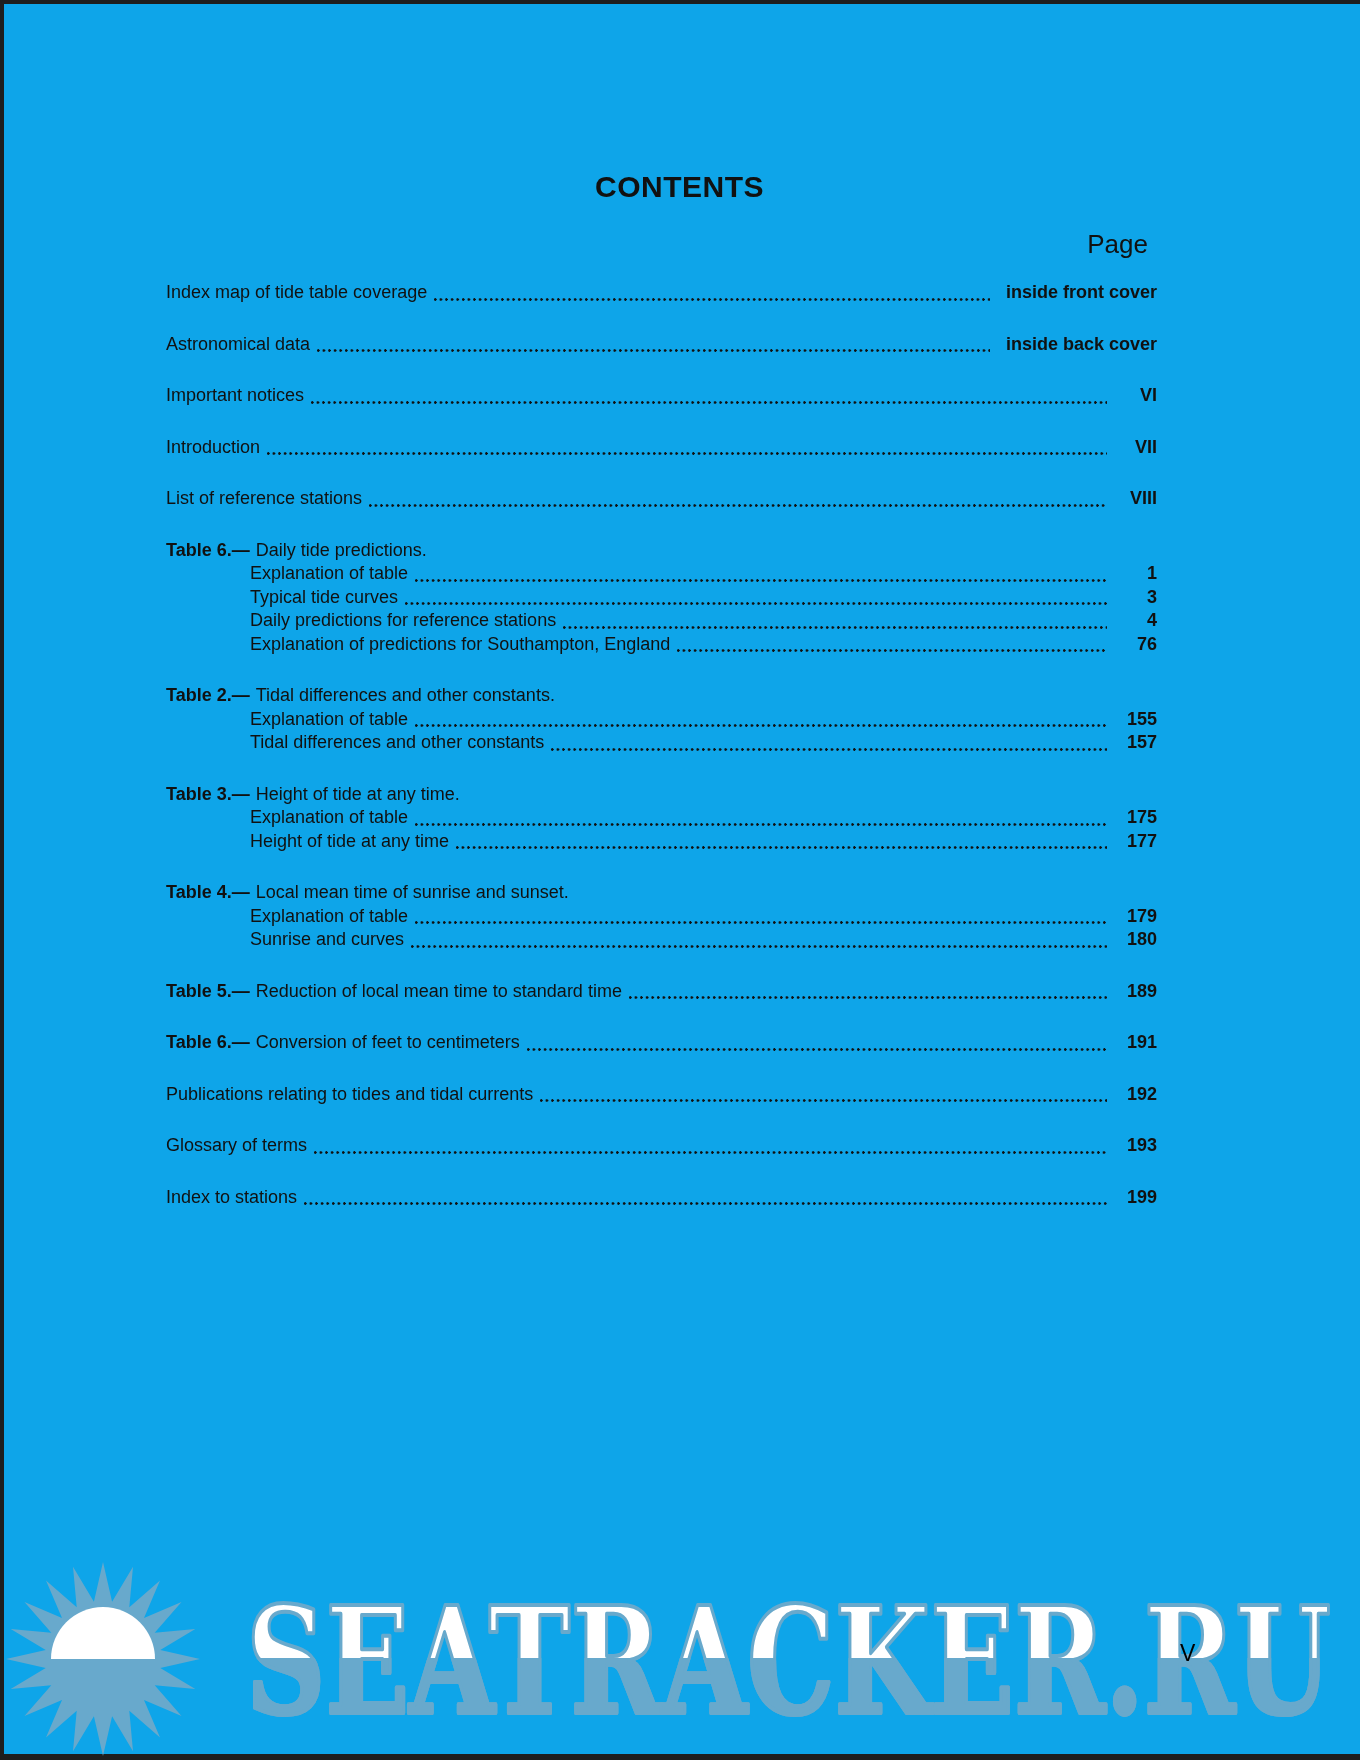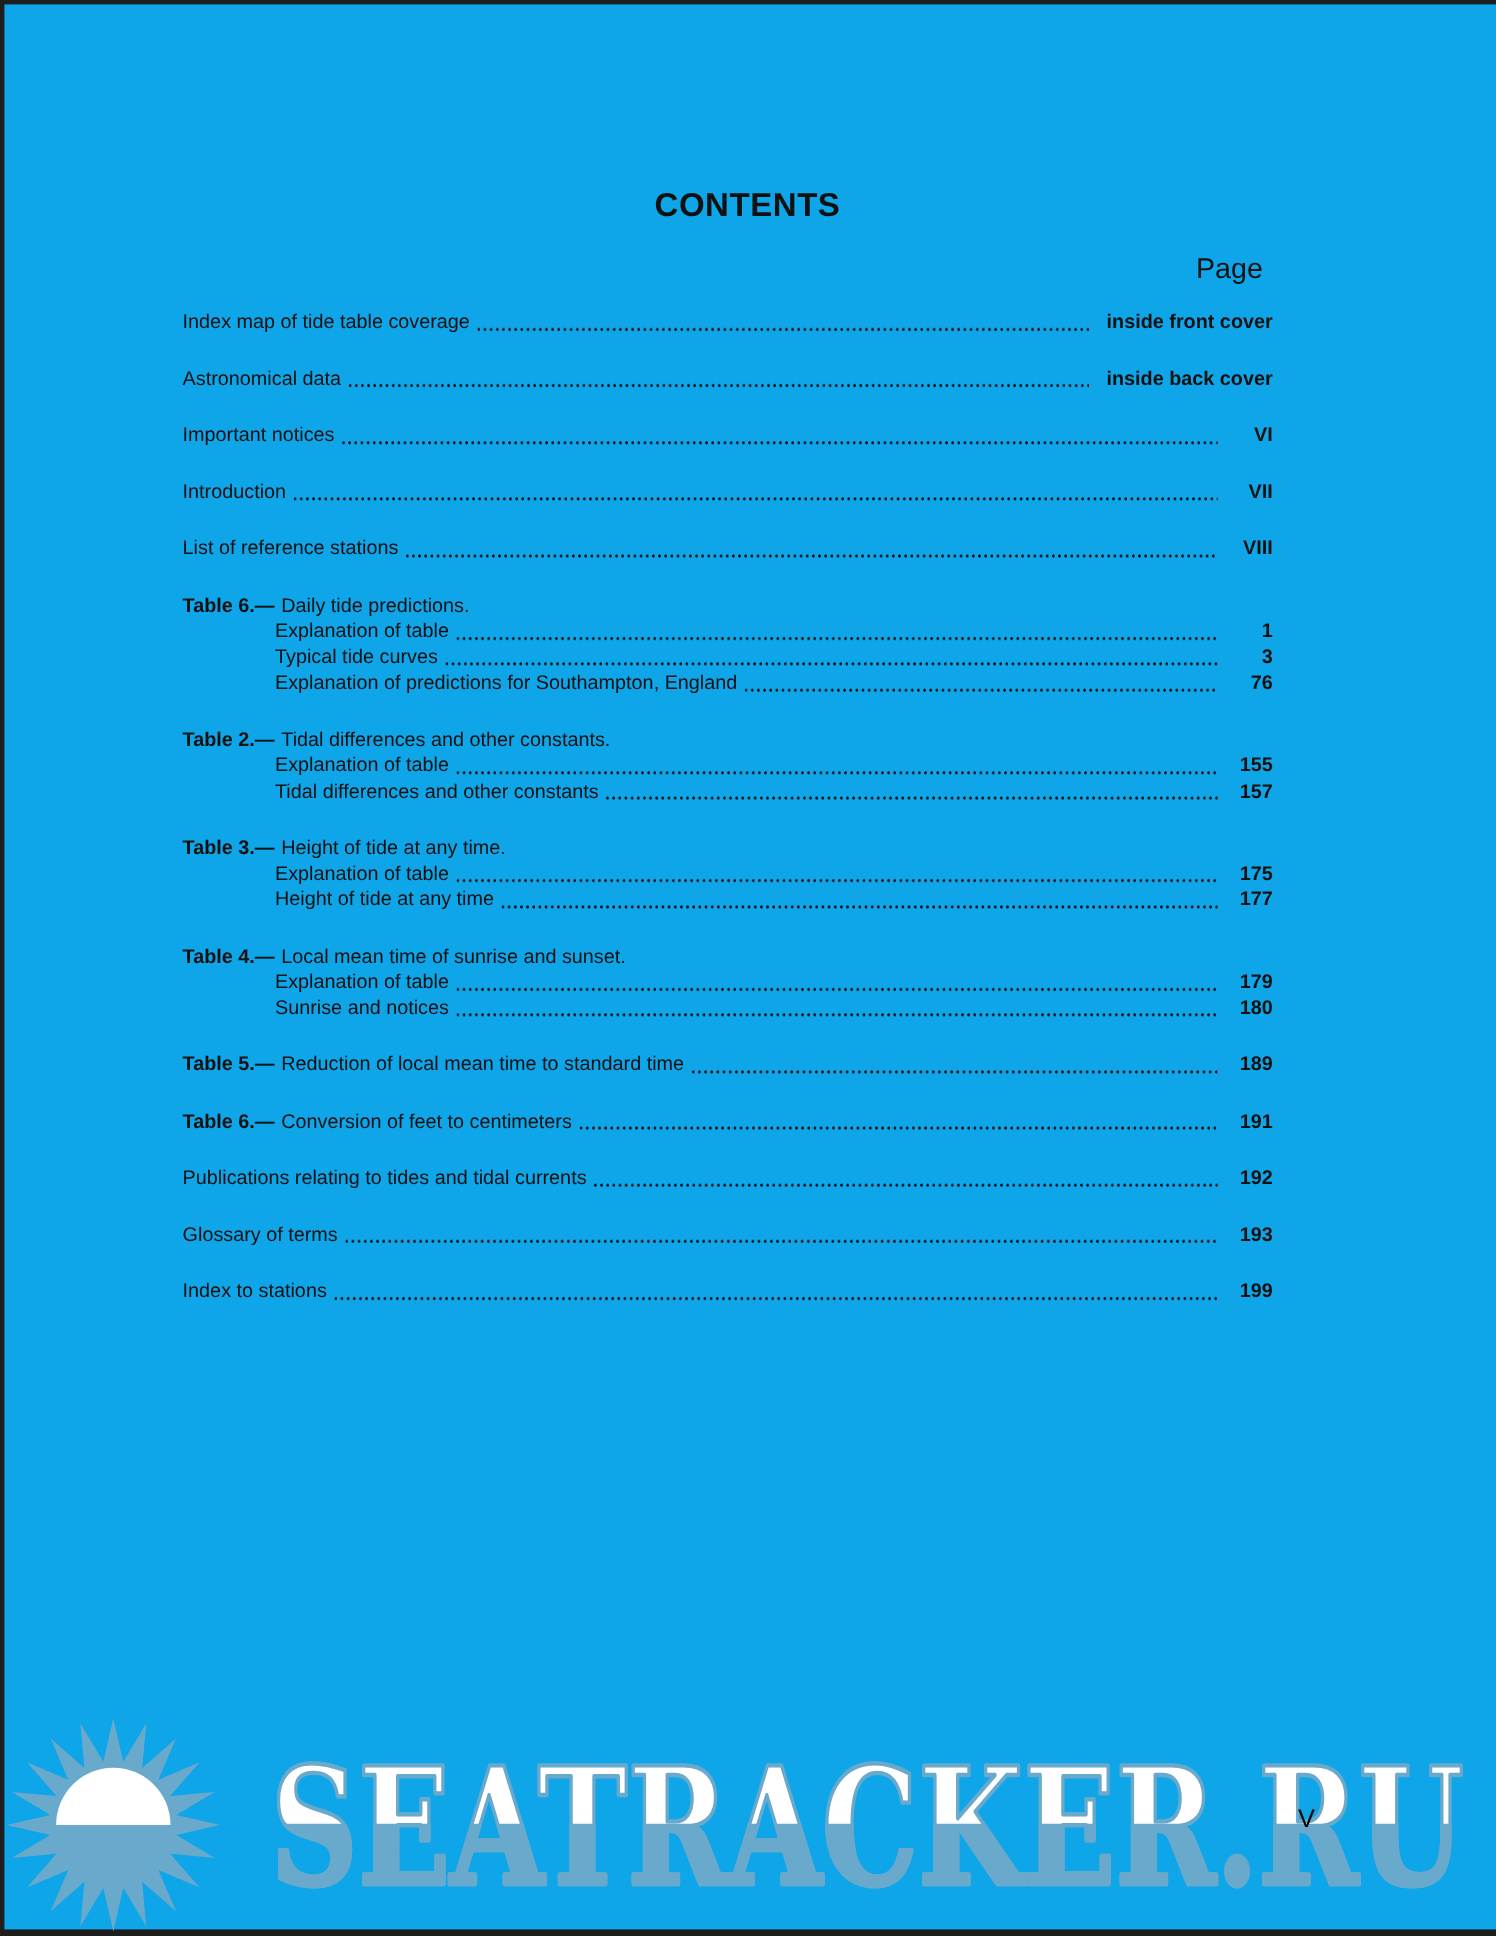--- a/index.html
+++ b/index.html
@@ -113,20 +113,25 @@
           <span class="label">Explanation of table</span>
           <span class="leader"></span>
           <span class="pagenum">1</span>
         </div>
         <div class="row indent">
           <span class="label">Typical tide curves</span>
           <span class="leader"></span>
           <span class="pagenum">3</span>
         </div>
         <div class="row indent">
+          <span class="label">Daily predictions for reference stations</span>
+          <span class="leader"></span>
+          <span class="pagenum">4</span>
+        </div>
+        <div class="row indent">
           <span class="label">Explanation of predictions for Southampton, England</span>
           <span class="leader"></span>
           <span class="pagenum">76</span>
         </div>
         <div class="row sec">
           <span class="prefix">Table 2.—</span>
           <span class="label">Tidal differences and other constants.</span>
         </div>
         <div class="row indent">
           <span class="label">Explanation of table</span>
@@ -155,21 +160,21 @@
         <div class="row sec">
           <span class="prefix">Table 4.—</span>
           <span class="label">Local mean time of sunrise and sunset.</span>
         </div>
         <div class="row indent">
           <span class="label">Explanation of table</span>
           <span class="leader"></span>
           <span class="pagenum">179</span>
         </div>
         <div class="row indent">
-          <span class="label">Sunrise and notices</span>
+          <span class="label">Sunrise and curves</span>
           <span class="leader"></span>
           <span class="pagenum">180</span>
         </div>
         <div class="row sec">
           <span class="prefix">Table 5.—</span>
           <span class="label">Reduction of local mean time to standard time</span>
           <span class="leader"></span>
           <span class="pagenum">189</span>
         </div>
         <div class="row sec">

